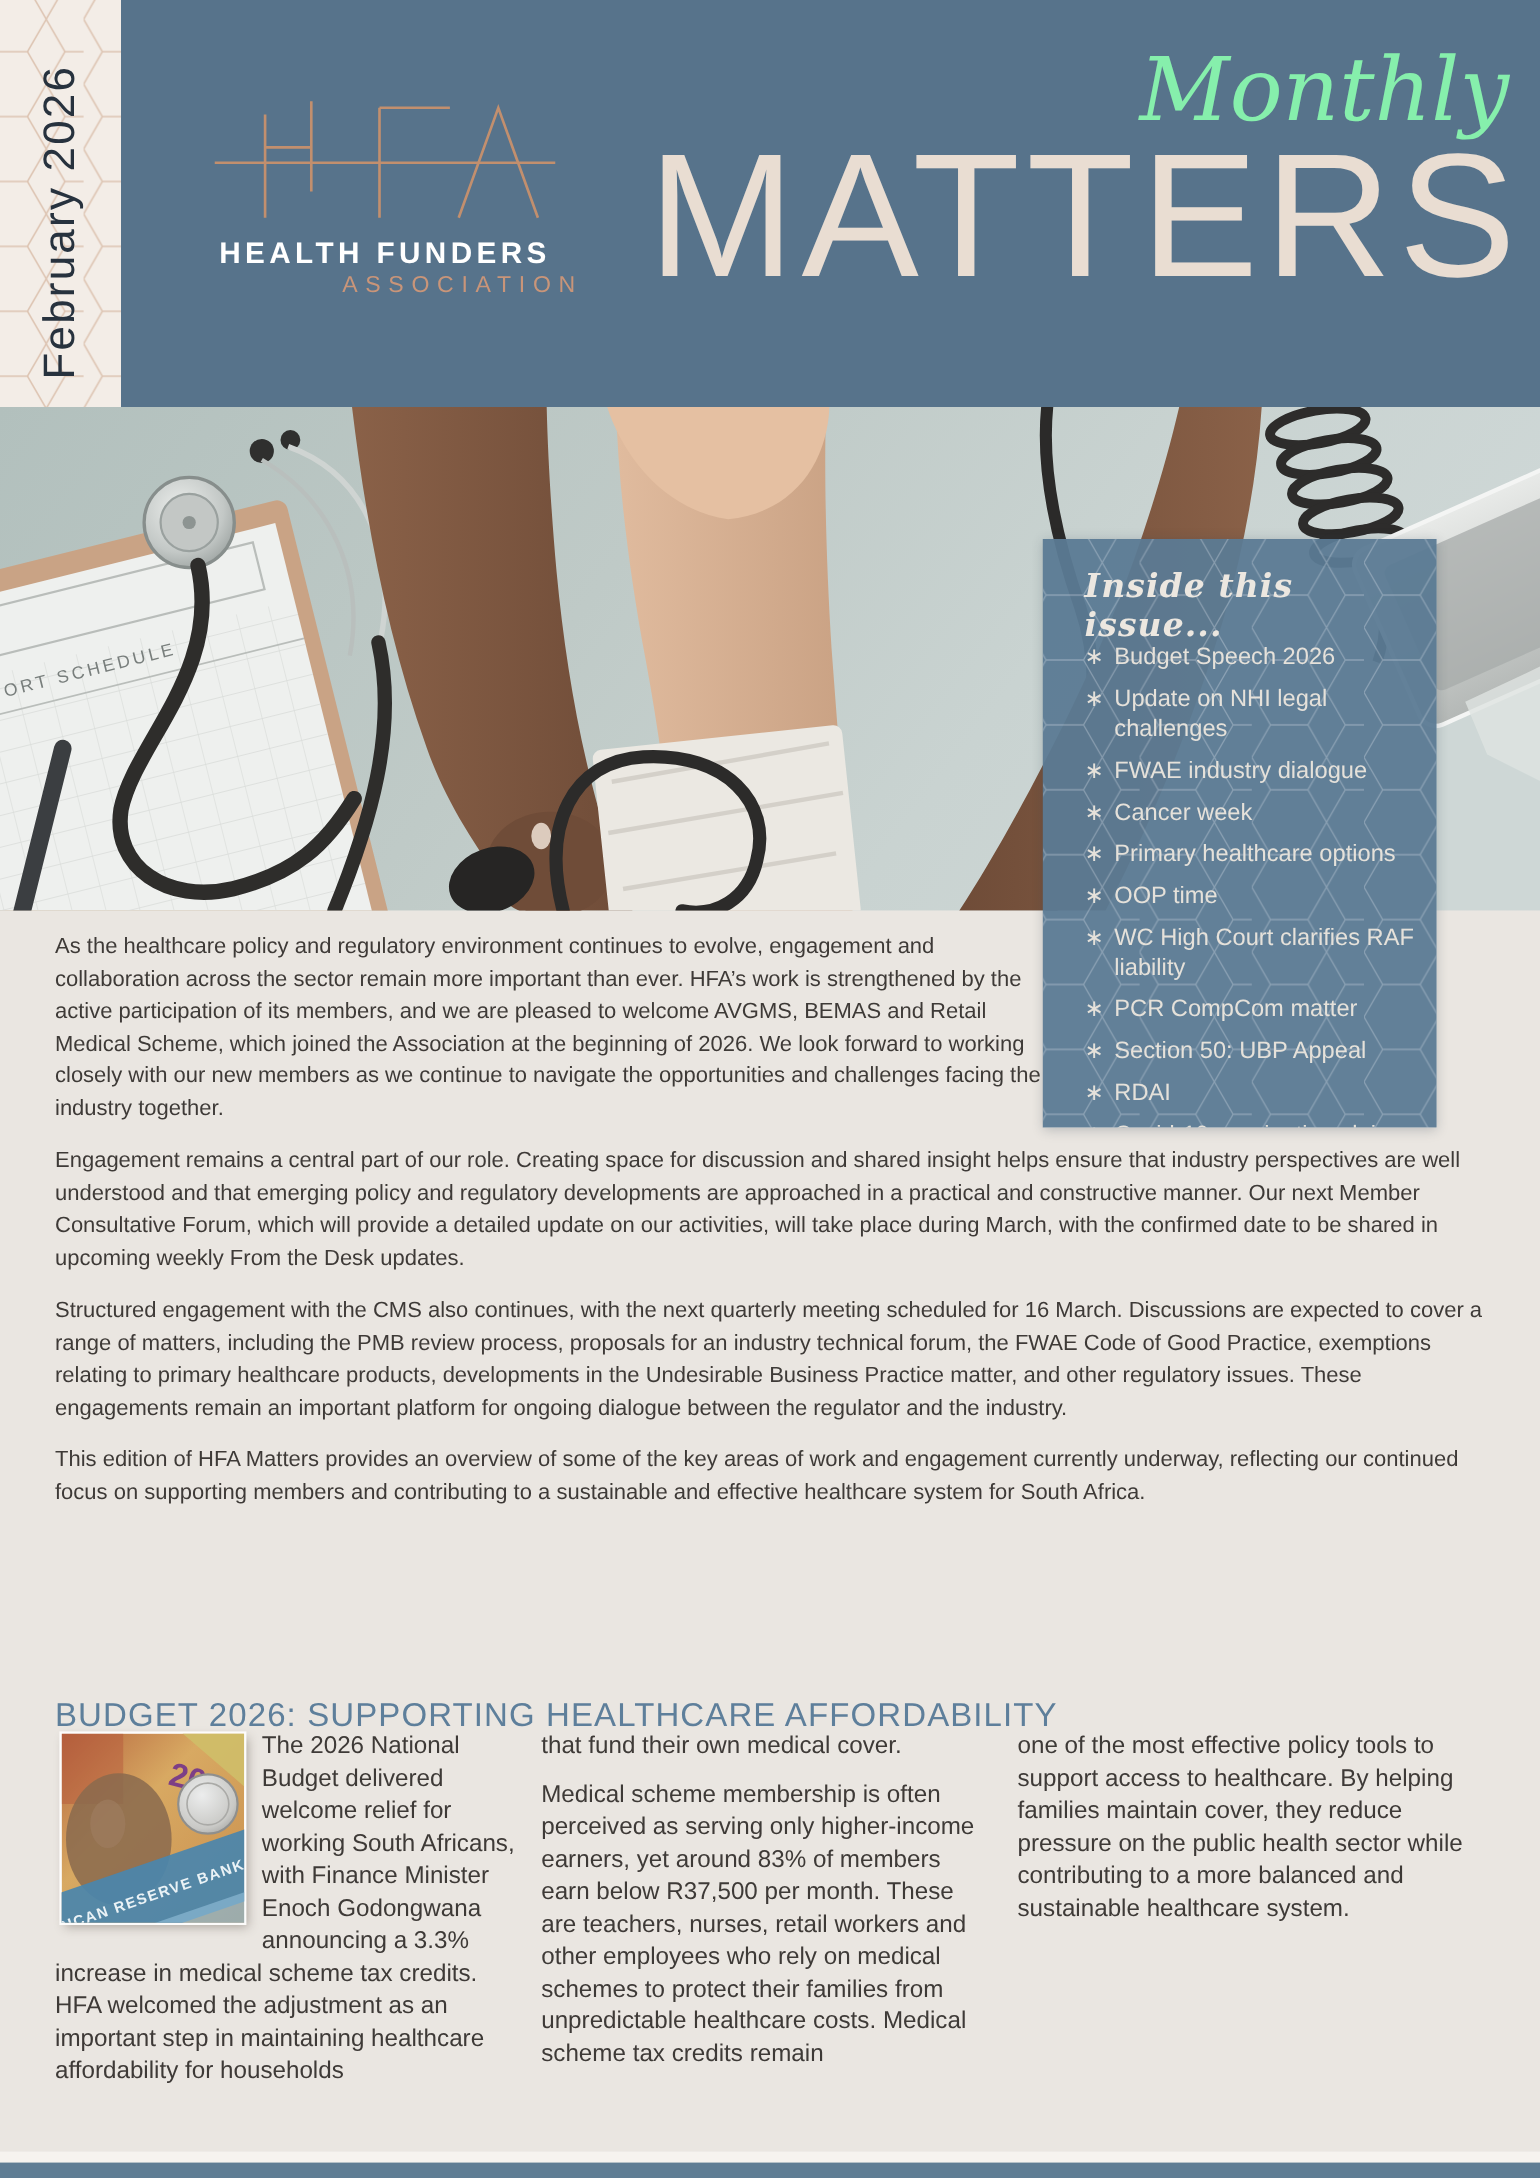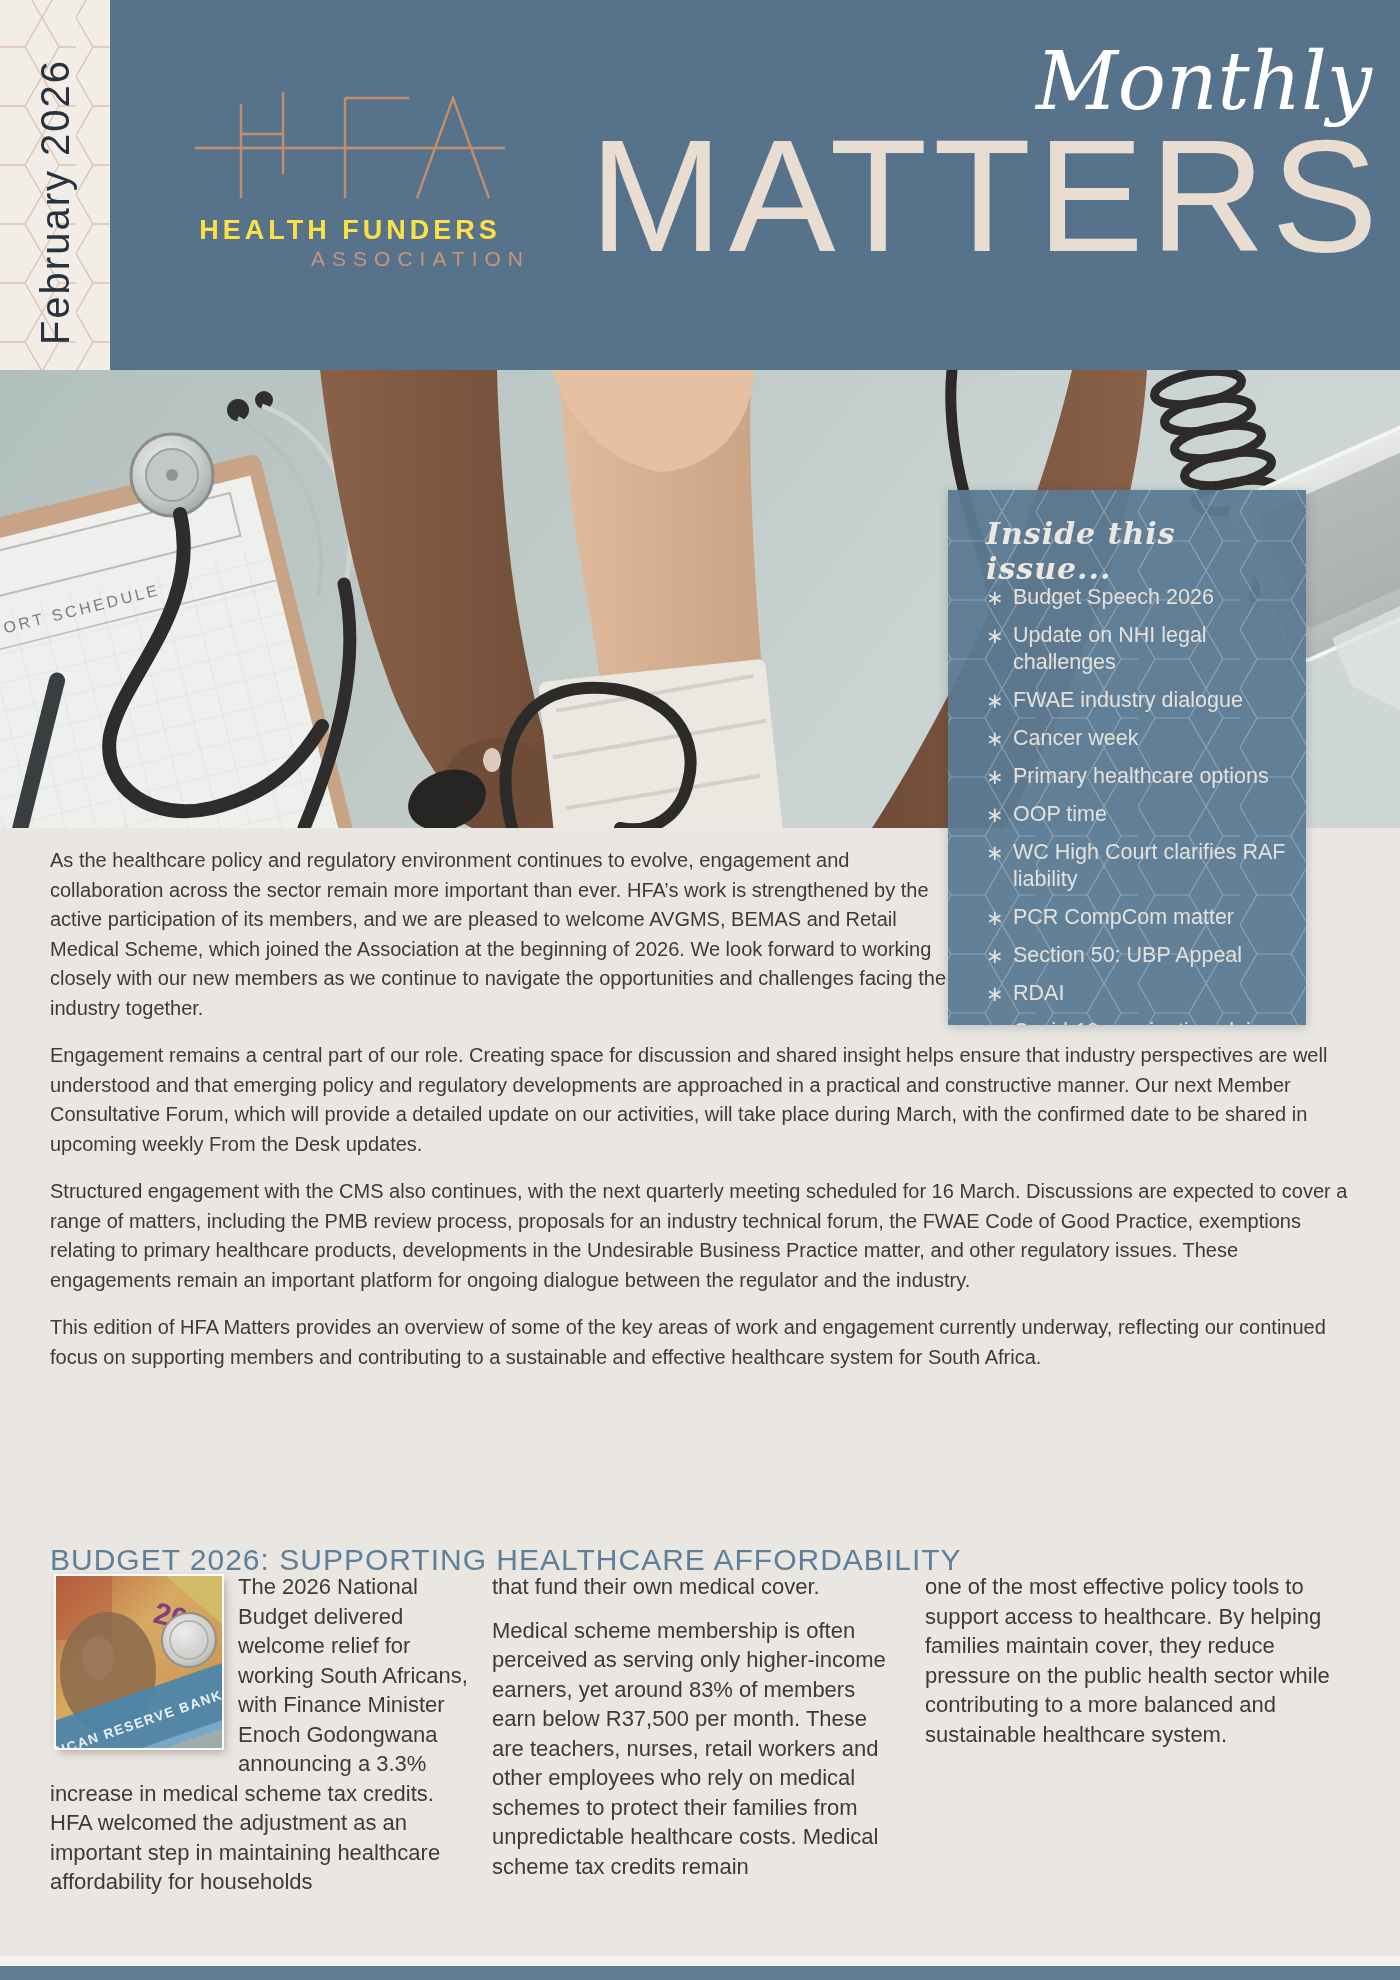--- a/index.html
+++ b/index.html
@@ -7,26 +7,26 @@
         font-family:"Liberation Sans",sans-serif;color:#3e3a37;overflow:hidden;}
 
   
   .date-strip{position:absolute;left:0;top:0;width:110px;height:370px;background:#f3ede7;z-index:5;}
   .date-strip svg{position:absolute;left:0;top:0;}
   .issue-date{position:absolute;left:55px;top:202px;transform:translate(-50%,-50%) rotate(-90deg);
               white-space:nowrap;font-size:40px;letter-spacing:2px;color:#27323e;}
   .mast-blue{position:absolute;left:110px;top:0;width:1290px;height:370px;background:#57738b;z-index:4;}
   .logo{position:absolute;left:60px;top:60px;width:360px;height:240px;}
   .logo-mark{position:absolute;left:25px;top:30px;}
-  .logo-line1{position:absolute;left:0;top:155px;width:360px;text-align:center;color:#fde047;
+  .logo-line1{position:absolute;left:0;top:155px;width:360px;text-align:center;color:#ffffff;
               font-size:27px;font-weight:bold;letter-spacing:4px;white-space:nowrap;}
   .logo-line2{position:absolute;left:0;top:187px;width:360px;text-align:right;color:#c99579;
               font-size:21px;letter-spacing:7px;white-space:nowrap;}
   .title-script{position:absolute;right:28px;top:42px;font-family:"DejaVu Serif",serif;font-style:italic;
-                font-size:80px;color:#ffffff;line-height:1;z-index:2;}
+                font-size:80px;color:#86efac;line-height:1;z-index:2;}
   .title-main{position:absolute;right:16px;top:116px;font-size:160px;line-height:1;color:#e9ddd2;
               letter-spacing:6px;font-weight:400;z-index:1;}
 
   
   .photo{position:absolute;left:0;top:370px;width:1400px;height:458px;z-index:1;overflow:hidden;}
 
   
   .panel{position:absolute;left:948px;top:490px;width:358px;height:535px;
          background:rgba(91,122,147,0.95);z-index:3;overflow:hidden;
          box-shadow:0 2px 10px rgba(40,55,70,.25);}

